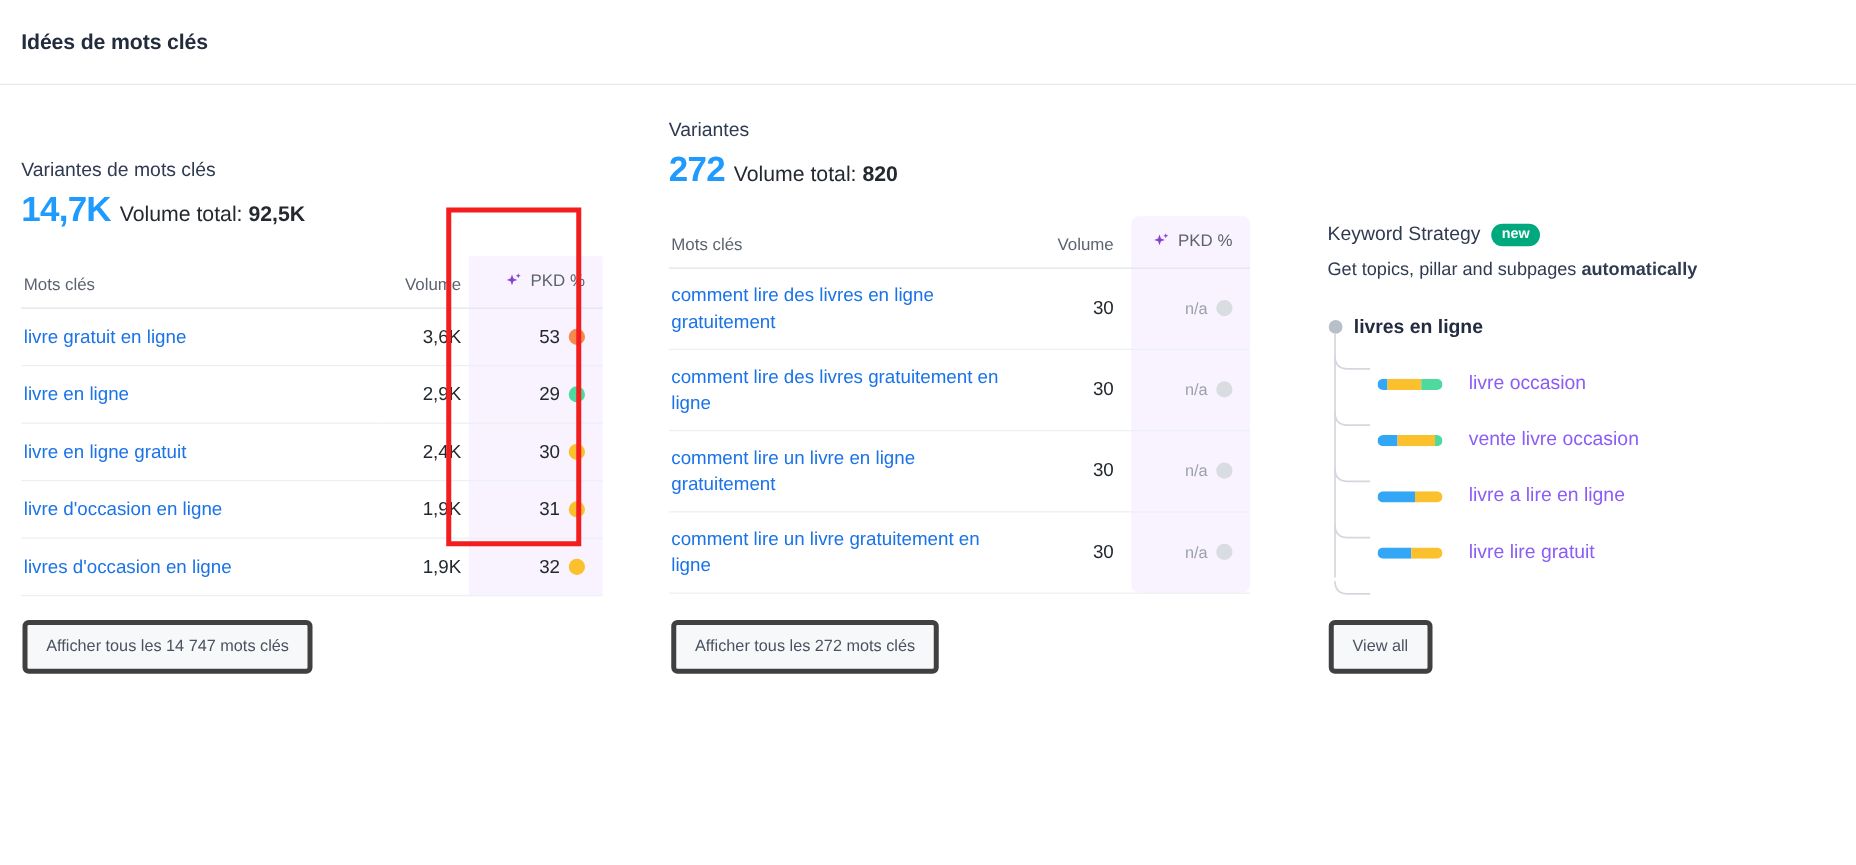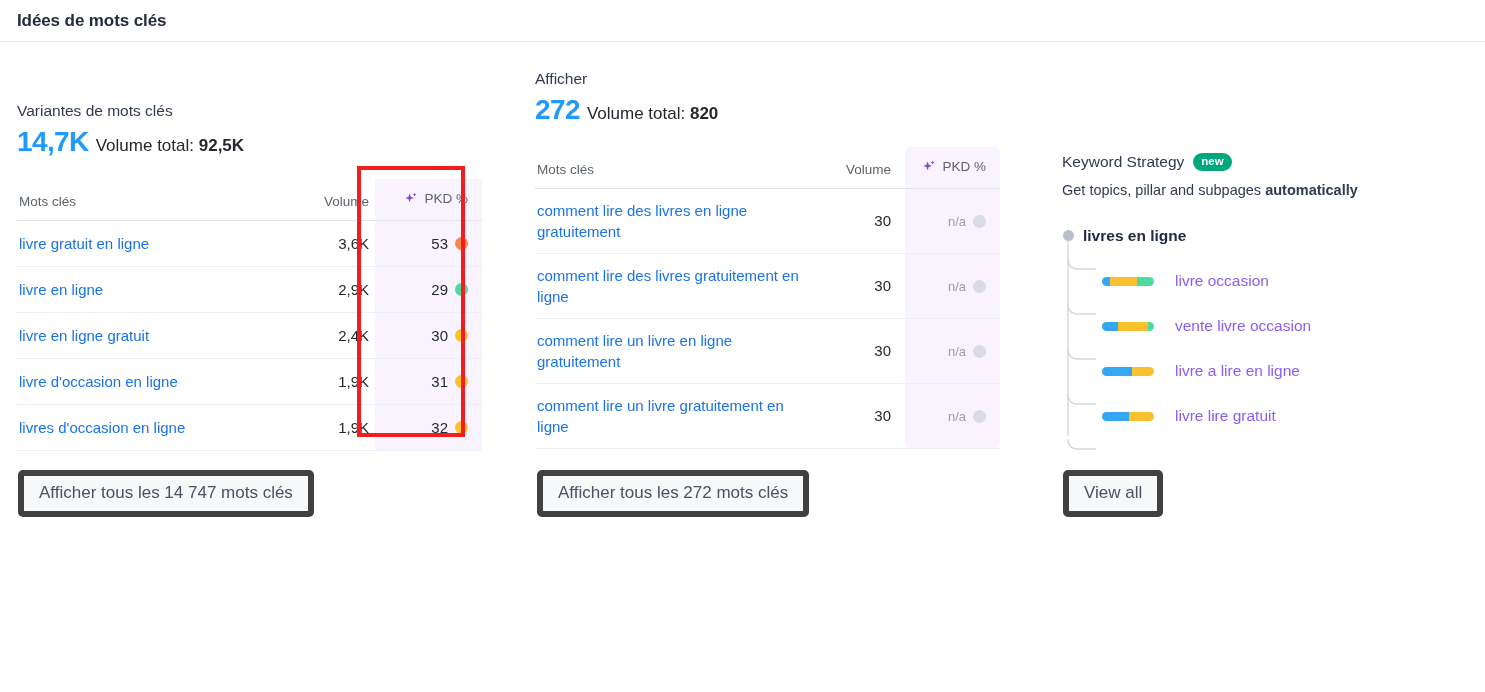--- a/index.html
+++ b/index.html
@@ -12,21 +12,21 @@
     height: 692px;
     font-family: "Liberation Sans", sans-serif;
     color: #232b41;
     -webkit-font-smoothing: antialiased;
     position: relative;
     overflow: hidden;
   }
 
   
   .page-header {
-    height: 42px;
+    height: 68px;
     box-sizing: border-box;
     padding: 0 0 0 17px;
     display: flex;
     align-items: center;
     border-bottom: 1px solid #e4e8ef;
   }
   .page-title {
     font-size: 17px;
     font-weight: bold;
     color: #222c3c;
@@ -162,24 +162,24 @@
   .t-quest .pkd-head { border-top-left-radius: 6px; border-top-right-radius: 6px; }
   .t-quest tr:last-child td { border-bottom: 1px solid #eceff3; }
   .t-quest tr:last-child td.pkd-cell {
     border-bottom-left-radius: 6px; border-bottom-right-radius: 6px;
   }
 
   
   .btn {
     display: inline-block;
     font-family: "Liberation Sans", sans-serif;
-    font-size: 17px;
+    font-size: 13px;
     color: #4a5260;
     background: #f7f8fa;
-    border: 6px solid #404040;
+    border: 4px solid #404040;
     border-radius: 5px;
     padding: 8px 15px 9px 15px;
     cursor: pointer;
     line-height: 18px;
   }
   .btn-wrap-variants { margin-top: 19px; margin-left: 1px; }
   .btn-wrap-quest { margin-top: 21px; margin-left: 2px; }
   .btn-wrap-view { margin-top: 31px; margin-left: 1px; }
 
   
@@ -358,21 +358,21 @@
         </tr>
       </tbody>
     </table>
 
     <div class="btn-wrap-variants">
       <button class="btn">Afficher tous les 14 747 mots clés</button>
     </div>
   </div>
 
   <div class="col-questions">
-    <div class="block-title">Afficher</div>
+    <div class="block-title">Variantes</div>
     <div class="metric-row">
       <span class="metric-big">272</span>
       <span class="metric-sub"><span>Volume total:</span> <b>820</b></span>
     </div>
 
     <table class="kw t-quest">
       <colgroup>
           <col class="c1">
           <col class="c2">
           <col class="c3">

